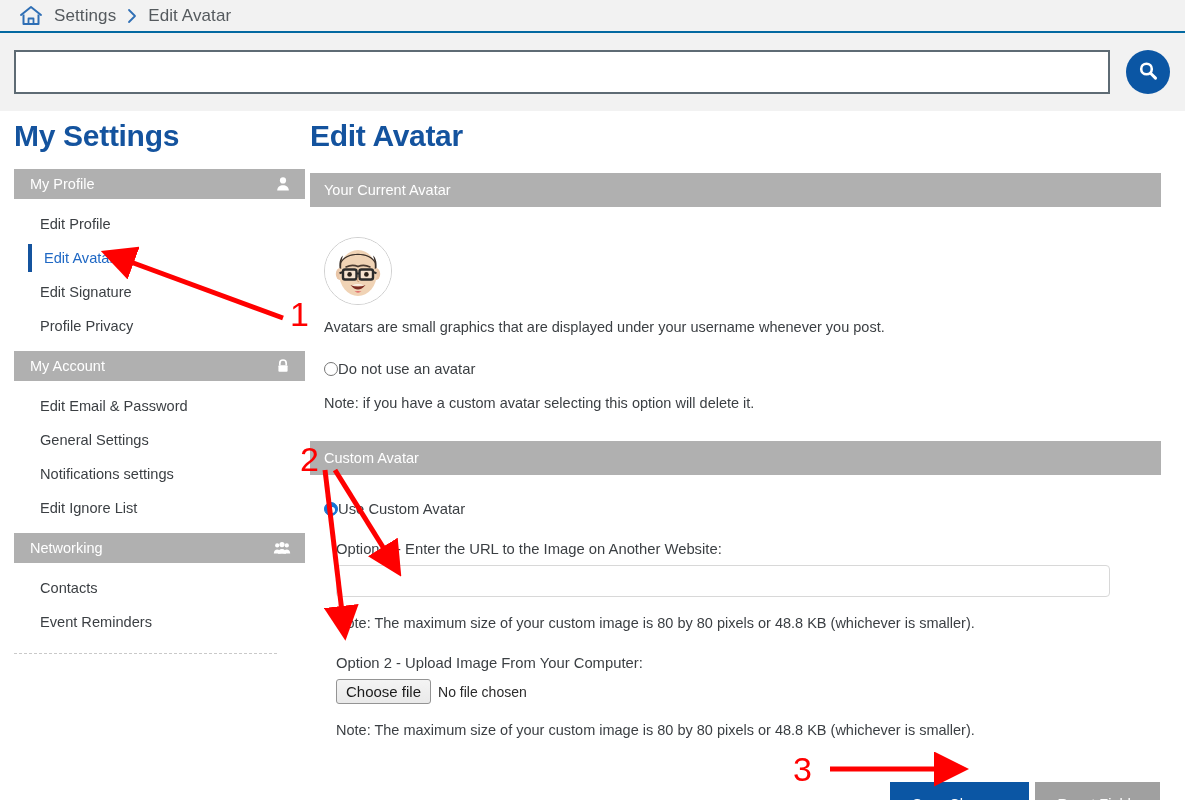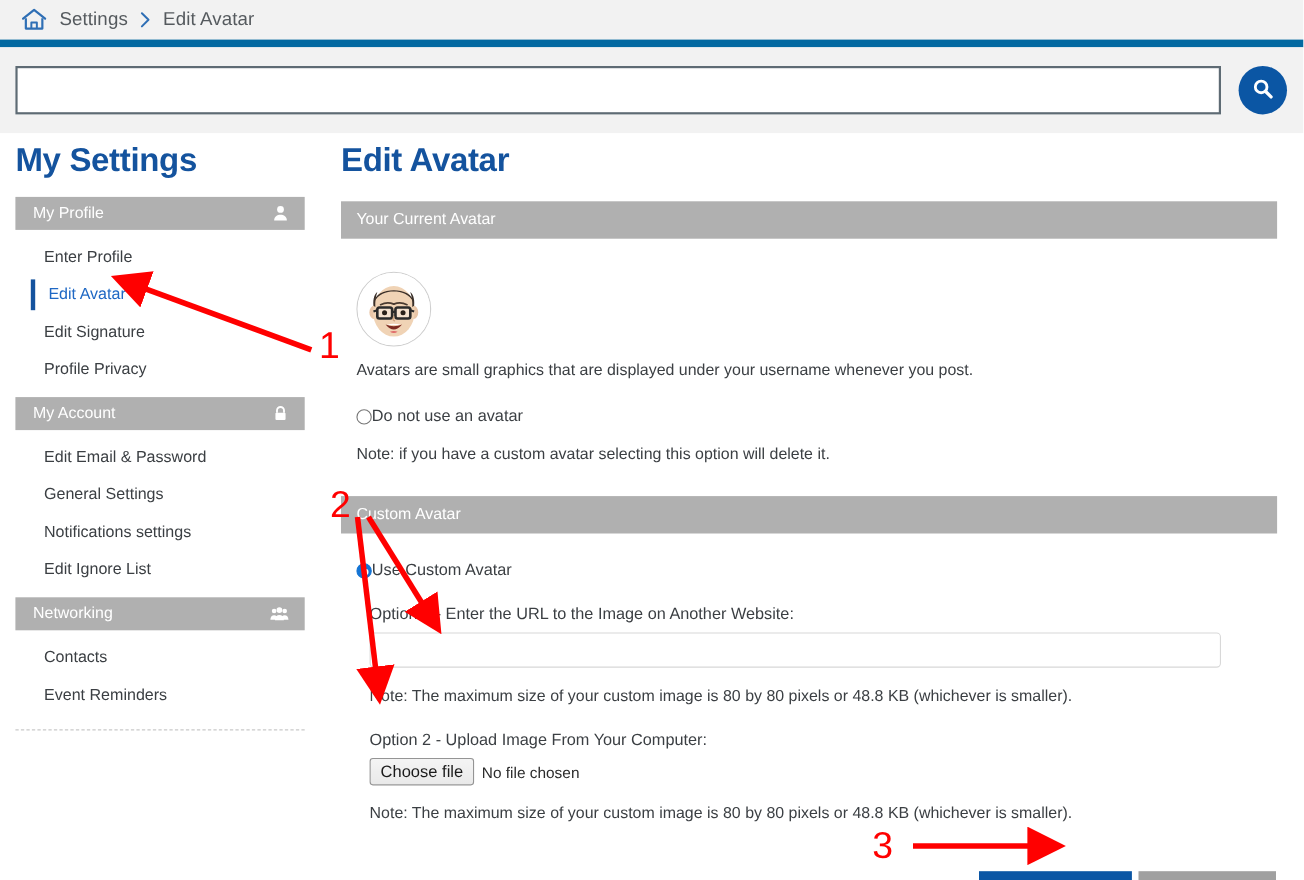--- a/index.html
+++ b/index.html
@@ -6,23 +6,23 @@
   html, body {
     margin: 0; padding: 0;
     width: 1185px; height: 800px;
     background: #ffffff;
     font-family: "Liberation Sans", sans-serif;
     overflow: hidden;
   }
 
   
   .breadcrumb-bar {
-    height: 43px;
+    height: 33px;
     background: #f2f2f2;
-    border-bottom: 7px solid #0369a1;
+    border-bottom: 2px solid #0369a1;
     display: flex;
     align-items: center;
     padding-left: 18px;
     gap: 10px;
   }
   .home-icon { display:flex; align-items:center; }
   .crumb-text {
     font-size: 17px;
     color: #555a5e;
     letter-spacing: .1px;
@@ -76,21 +76,21 @@
   }
   .section-head {
     background: #b0b0b0;
     color: #ffffff;
     height: 30px;
     display: flex;
     align-items: center;
     justify-content: space-between;
     padding: 0 14px 0 16px;
     font-size: 14.5px;
-    width: 263px;
+    width: 291px;
   }
   .section-head .sec-icon { display:flex; align-items:center; }
   .nav-list { margin: 0; padding: 0; list-style: none; width: 263px; }
   .nav-item {
     height: 34px;
     display: flex;
     align-items: center;
     padding-left: 26px;
     font-size: 14.6px;
     color: #3b3f43;
@@ -297,21 +297,21 @@
       <span>My Profile</span>
       <span class="sec-icon">
         <svg width="16" height="16" viewBox="0 0 16 16">
           <circle cx="8" cy="4.4" r="3.1" fill="#ffffff"></circle>
           <path d="M2.2 14.5 C2.2 10.8 5 9.2 8 9.2 C11 9.2 13.8 10.8 13.8 14.5 Z" fill="#ffffff"></path>
         </svg>
       </span>
     </div>
     <ul class="nav-list">
       <li class="nav-item first">
-        <span>Enter Profile</span>
+        <span>Edit Profile</span>
       </li>
       <li class="nav-item active">
         <span>Edit Avatar</span>
       </li>
       <li class="nav-item">
         <span>Edit Signature</span>
       </li>
       <li class="nav-item">
         <span>Profile Privacy</span>
       </li>

